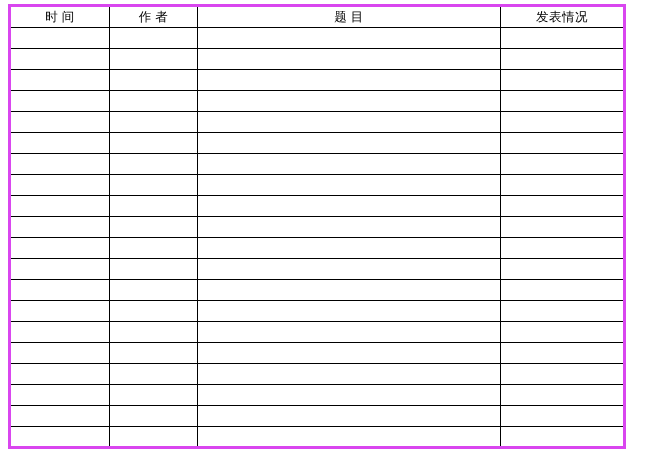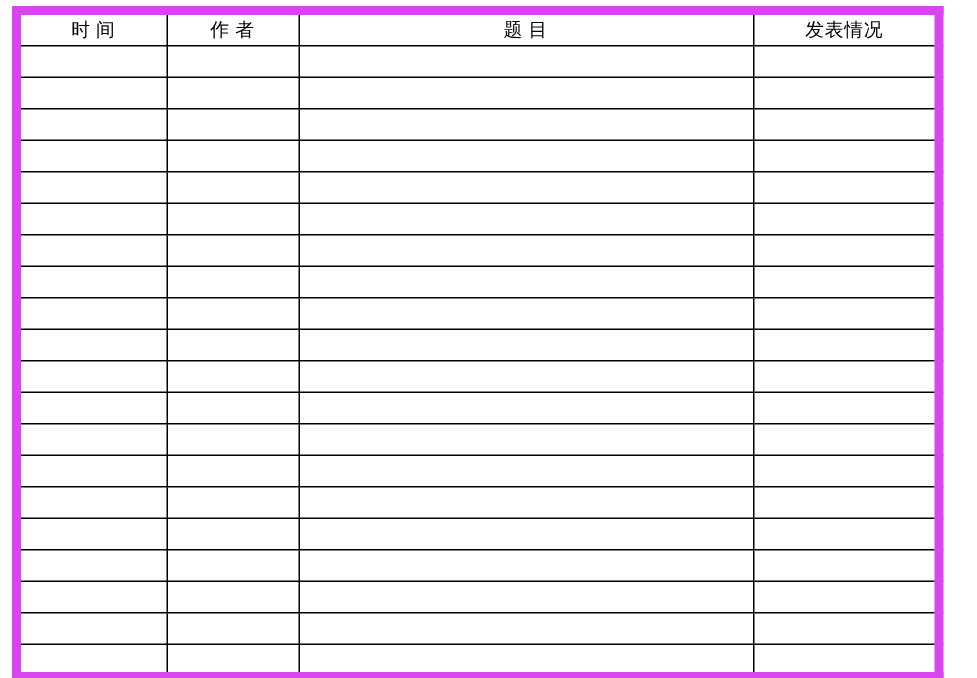--- a/index.html
+++ b/index.html
@@ -19,21 +19,21 @@
     width: 651px;
     height: 452px;
     box-sizing: border-box;
   }
   table.grid {
     border-collapse: collapse;
     table-layout: fixed;
     width: 615px;
     margin-left: 8px;
     margin-top: 4px;
-    border: 6px solid #d946ef;
+    border: 3px solid #d946ef;
   }
   table.grid td, table.grid th {
     border: 1px solid #000000;
     padding: 0;
     margin: 0;
     height: 21px;
     box-sizing: border-box;
     vertical-align: middle;
   }
   thead th {

